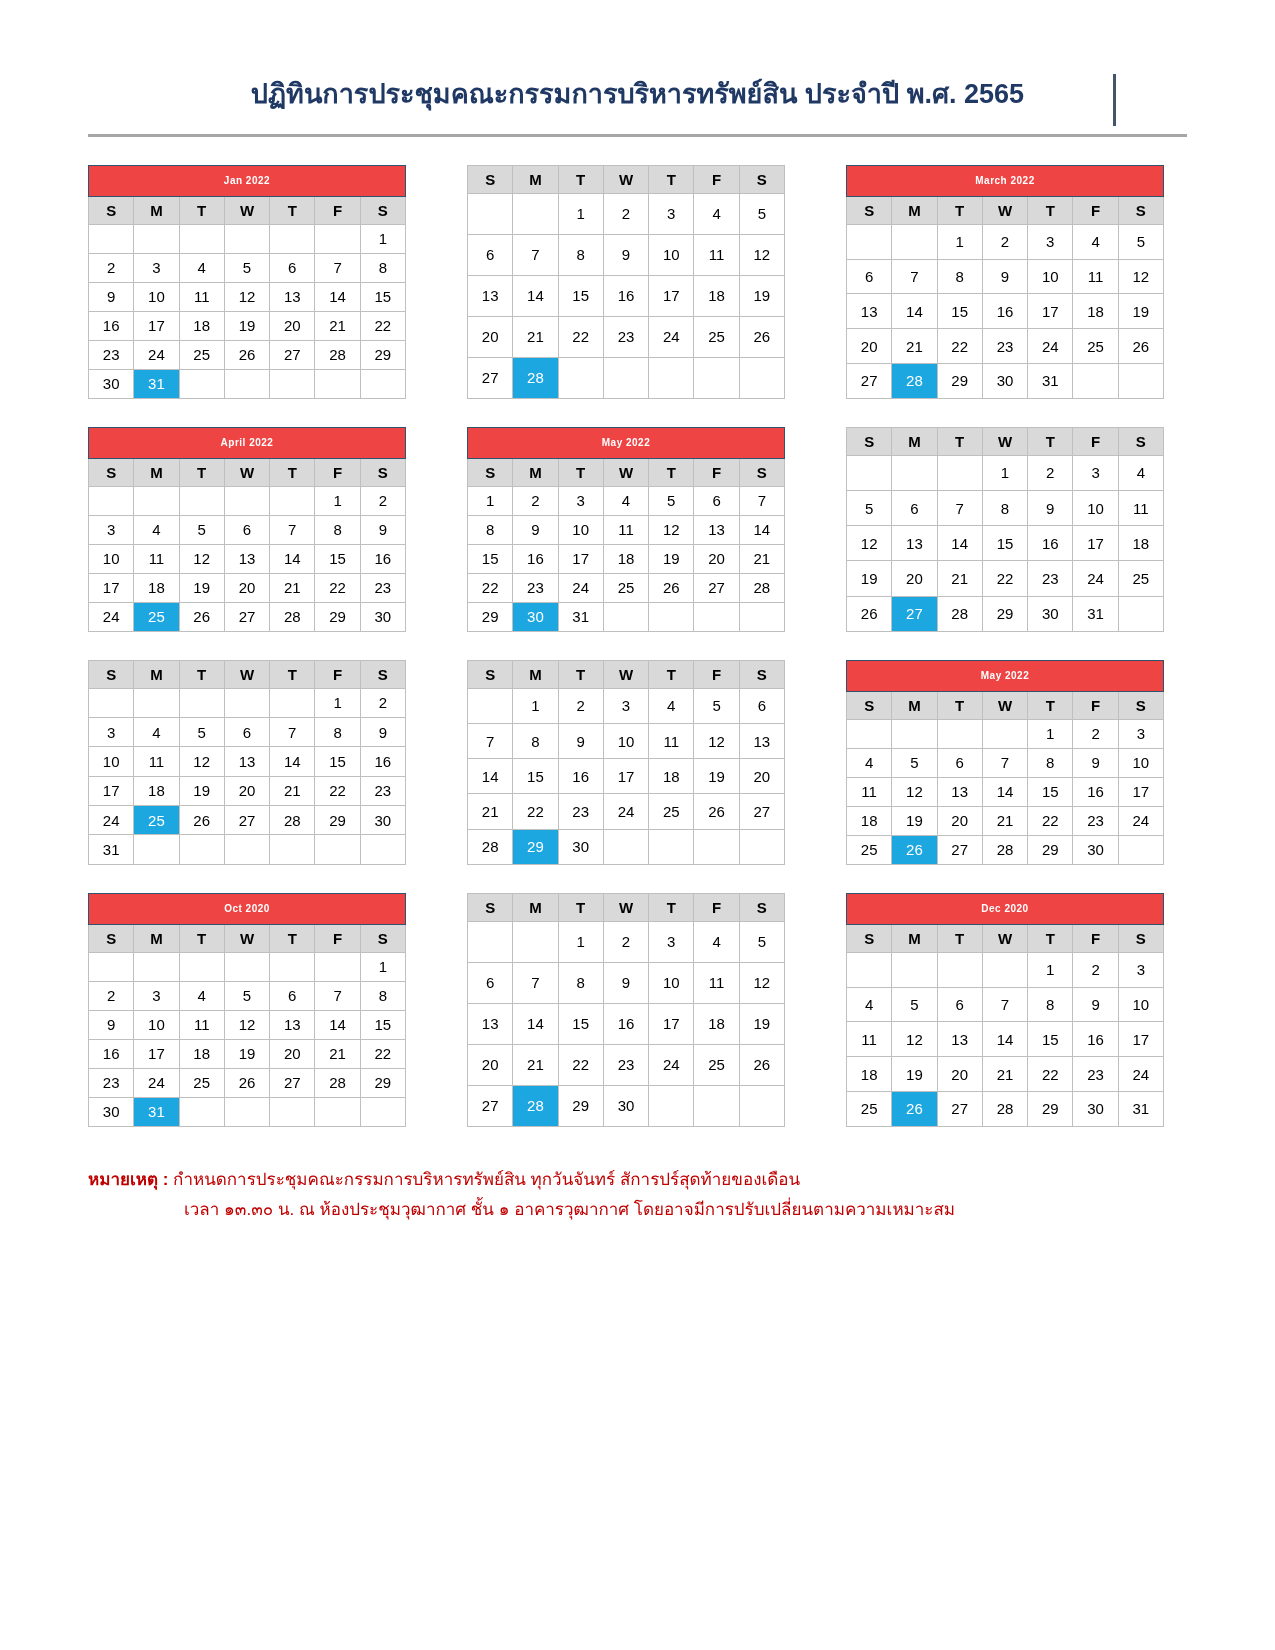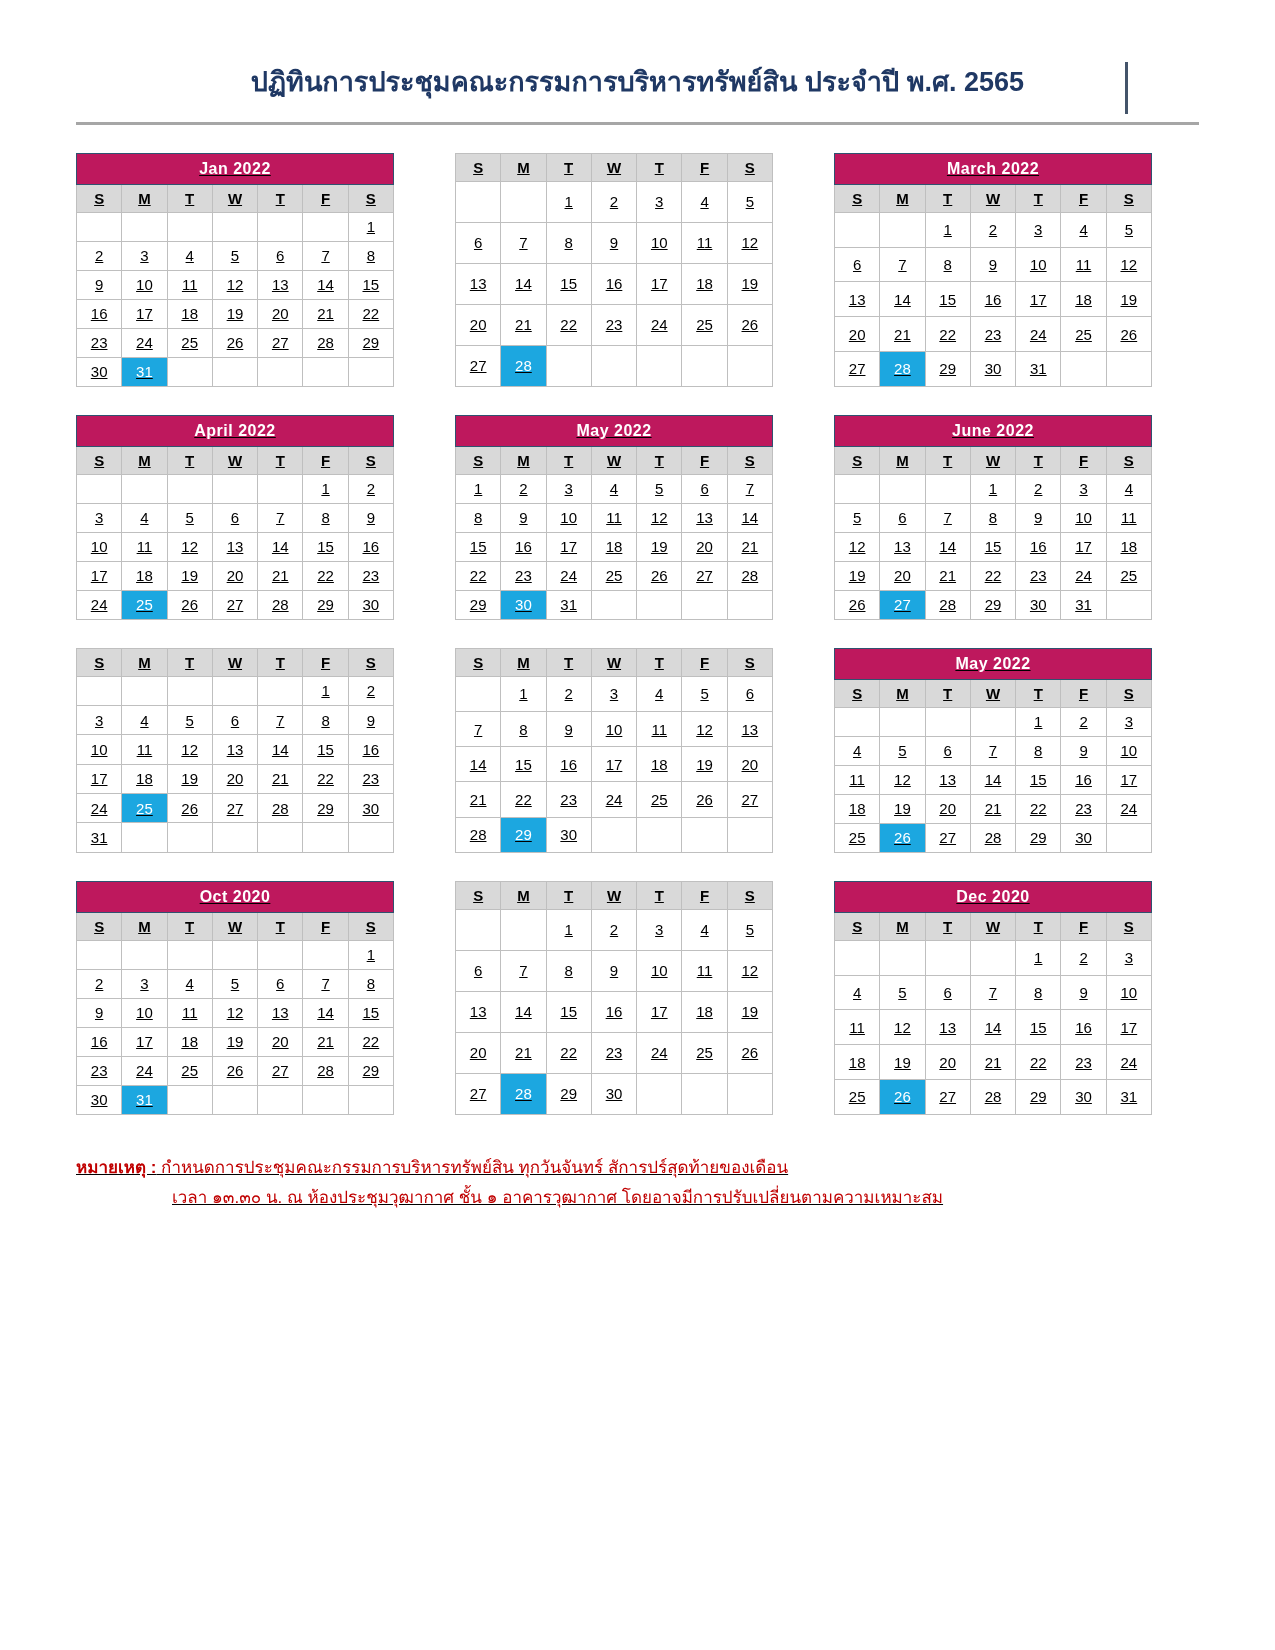--- a/index.html
+++ b/index.html
@@ -11,23 +11,22 @@
     width: 1275px;
     height: 1650px;
     font-family: "Liberation Sans", sans-serif;
     color: #000;
     position: relative;
   }
   .page {
     width: 1275px;
     height: 1650px;
     box-sizing: border-box;
-    padding: 4px;
+    padding: 16px;
     position: relative;
-    text-decoration: underline;
   }
   
   .header {
     padding-top: 62px;
     text-align: center;
     position: relative;
   }
   .header-title {
     font-size: 27px;
     font-weight: bold;
@@ -57,24 +56,24 @@
     column-gap: 61px;
     row-gap: 28px;
   }
   .cal {
     width: 318px;
     border-collapse: collapse;
     table-layout: fixed;
     font-size: 15px;
   }
   .cal .month-title {
-    background: #be185d;
+    background: #ef4444;
     color: #ffffff;
     font-weight: bold;
-    font-size: 16px;
+    font-size: 10px;
     text-align: center;
     height: 28px;
     letter-spacing: 0.5px;
     border: 1px solid #2f5270;
   }
   .cal .dow th {
     background: #d9d9d9;
     color: #000;
     font-weight: bold;
     font-size: 15px;
@@ -442,23 +441,20 @@
             <td>31</td>
             <td class="empty"></td>
             <td class="empty"></td>
             <td class="empty"></td>
             <td class="empty"></td>
           </tr>
         </tbody>
       </table>
       <table class="cal">
         <thead>
-          <tr>
-            <th colspan="7" class="month-title">June 2022</th>
-          </tr>
           <tr class="dow">
             <th>S</th>
             <th>M</th>
             <th>T</th>
             <th>W</th>
             <th>T</th>
             <th>F</th>
             <th>S</th>
           </tr>
         </thead>

